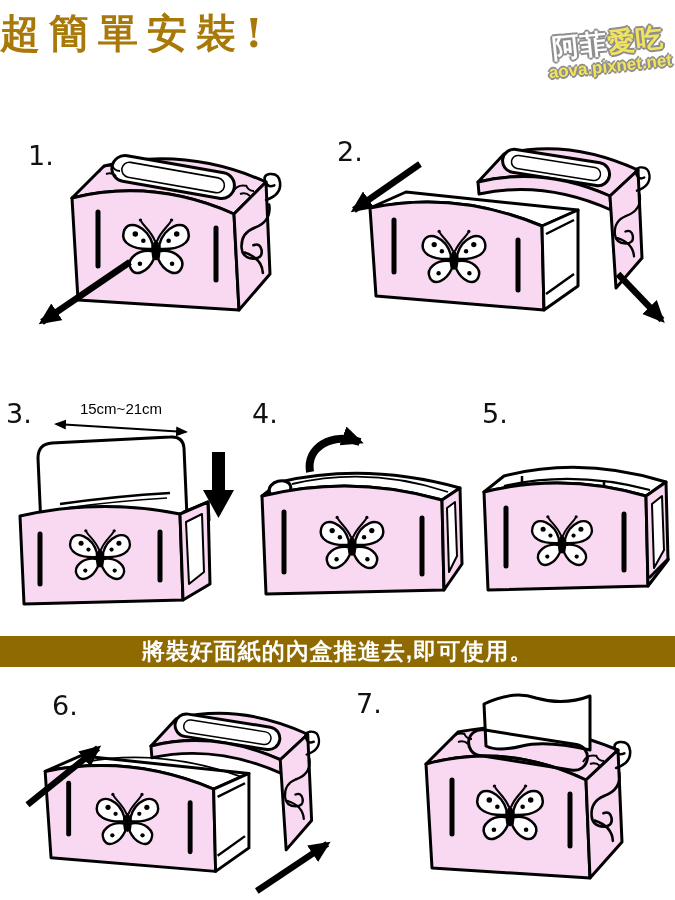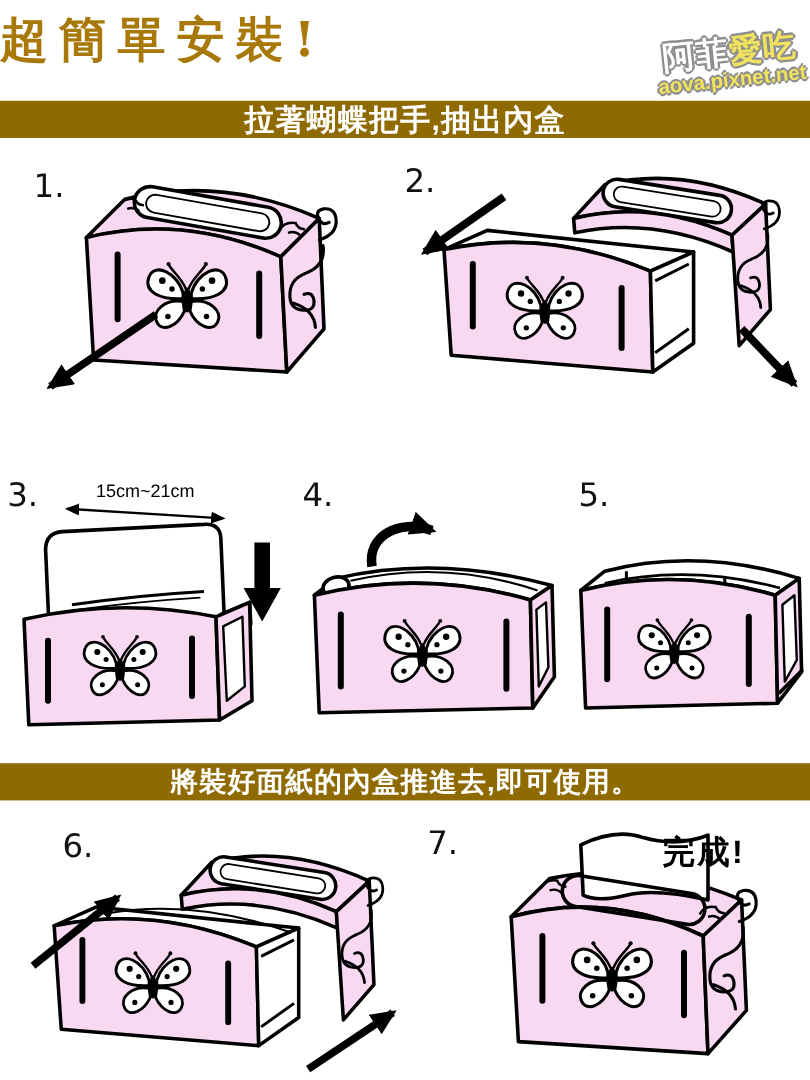--- a/index.html
+++ b/index.html
@@ -100,31 +100,29 @@
     </defs>
   </svg>
 
   <div class="title">超簡單安裝!</div>
 
   <div class="watermark">
     <div class="wm-name"><span class="p1">阿菲</span><span class="p2">愛吃</span></div>
     <div class="wm-site">aova.pixnet.net</div>
   </div>
 
-  <div class="banner" id="banner1">拉著蝴蝶把手,抽出內盒</div>
   <div class="banner" id="banner3">將裝好面紙的內盒推進去,即可使用。</div>
 
   <div class="step-num" id="n1">1.</div>
   <div class="step-num" id="n2">2.</div>
   <div class="step-num" id="n3">3.</div>
   <div class="step-num" id="n4">4.</div>
   <div class="step-num" id="n5">5.</div>
   <div class="step-num" id="n6">6.</div>
   <div class="step-num" id="n7">7.</div>
-  <div class="done">完成!</div>
 
   <svg class="illus" id="il1" viewBox="0 0 320 210">
     <g>
       <path class="pk" d="M64,70 Q145,50 226,86 L258,54 Q177,18 96,38 Z"></path>
       <g transform="translate(165,50) rotate(10)">
         <rect class="wh" x="-62" y="-14" width="124" height="26" rx="13"></rect>
         <rect x="-52" y="-8" width="104" height="15" rx="7.5" fill="none" stroke="#000" stroke-width="1.6"></rect>
       </g>
       <use href="#cdeco" transform="translate(100,42)"></use>
       <use href="#cdeco" transform="translate(234,62)"></use>

